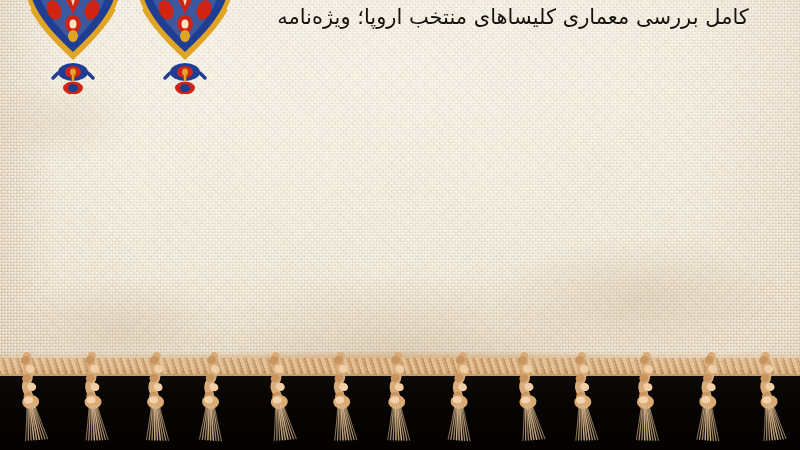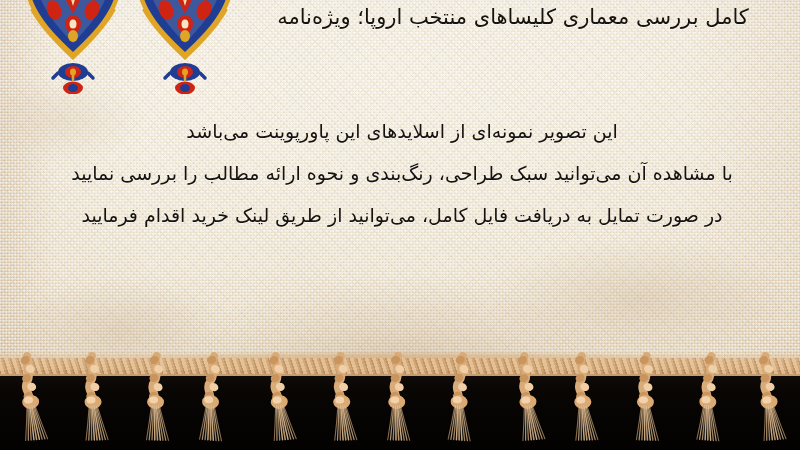--- a/index.html
+++ b/index.html
@@ -189,25 +189,20 @@
         <ellipse cx="0" cy="0" rx="5" ry="4" fill="#1f3e93"></ellipse>
         <path d="M0 -8 L 0 -13" stroke="#e0a526" stroke-width="2.5" stroke-linecap="round"></path>
       </g>
     </g>
   </svg>
 
   <div class="title">
     <span>کامل بررسی معماری کلیساهای منتخب اروپا؛ ویژه‌نامه</span><br>
   </div>
 
-  <div class="body-block">
-    <span class="body-line">این تصویر نمونه‌ای از اسلایدهای این پاورپوینت می‌باشد</span>
-    <span class="body-line">با مشاهده آن می‌توانید سبک طراحی، رنگ‌بندی و نحوه ارائه مطالب را بررسی نمایید</span>
-    <span class="body-line">در صورت تمایل به دریافت فایل کامل، می‌توانید از طریق لینک خرید اقدام فرمایید</span>
-  </div>
 
   <div class="blackband"></div>
   <div class="selvage"></div>
   <div class="selvage-twist"></div>
   <svg class="tassels" viewBox="0 0 800 98">
       <g transform="translate(28.3,0) rotate(-4.5 0 20)">
         <path d="M0 4 C -4 14, 4 22, -2 30 C -7 37, 2 43, -1 50" stroke="#d9ab78" stroke-width="8" fill="none" stroke-linecap="round"></path>
         <ellipse cx="-2.2" cy="8.0" rx="4.6" ry="4.0" fill="#c8955f" transform="rotate(-28 -2.2 8)"></ellipse>
         <ellipse cx="2.2" cy="17.0" rx="4.6" ry="4.0" fill="#f0cfa6" transform="rotate(28 2.2 17)"></ellipse>
         <ellipse cx="-2.2" cy="26.0" rx="4.6" ry="4.0" fill="#c8955f" transform="rotate(-28 -2.2 26)"></ellipse>

